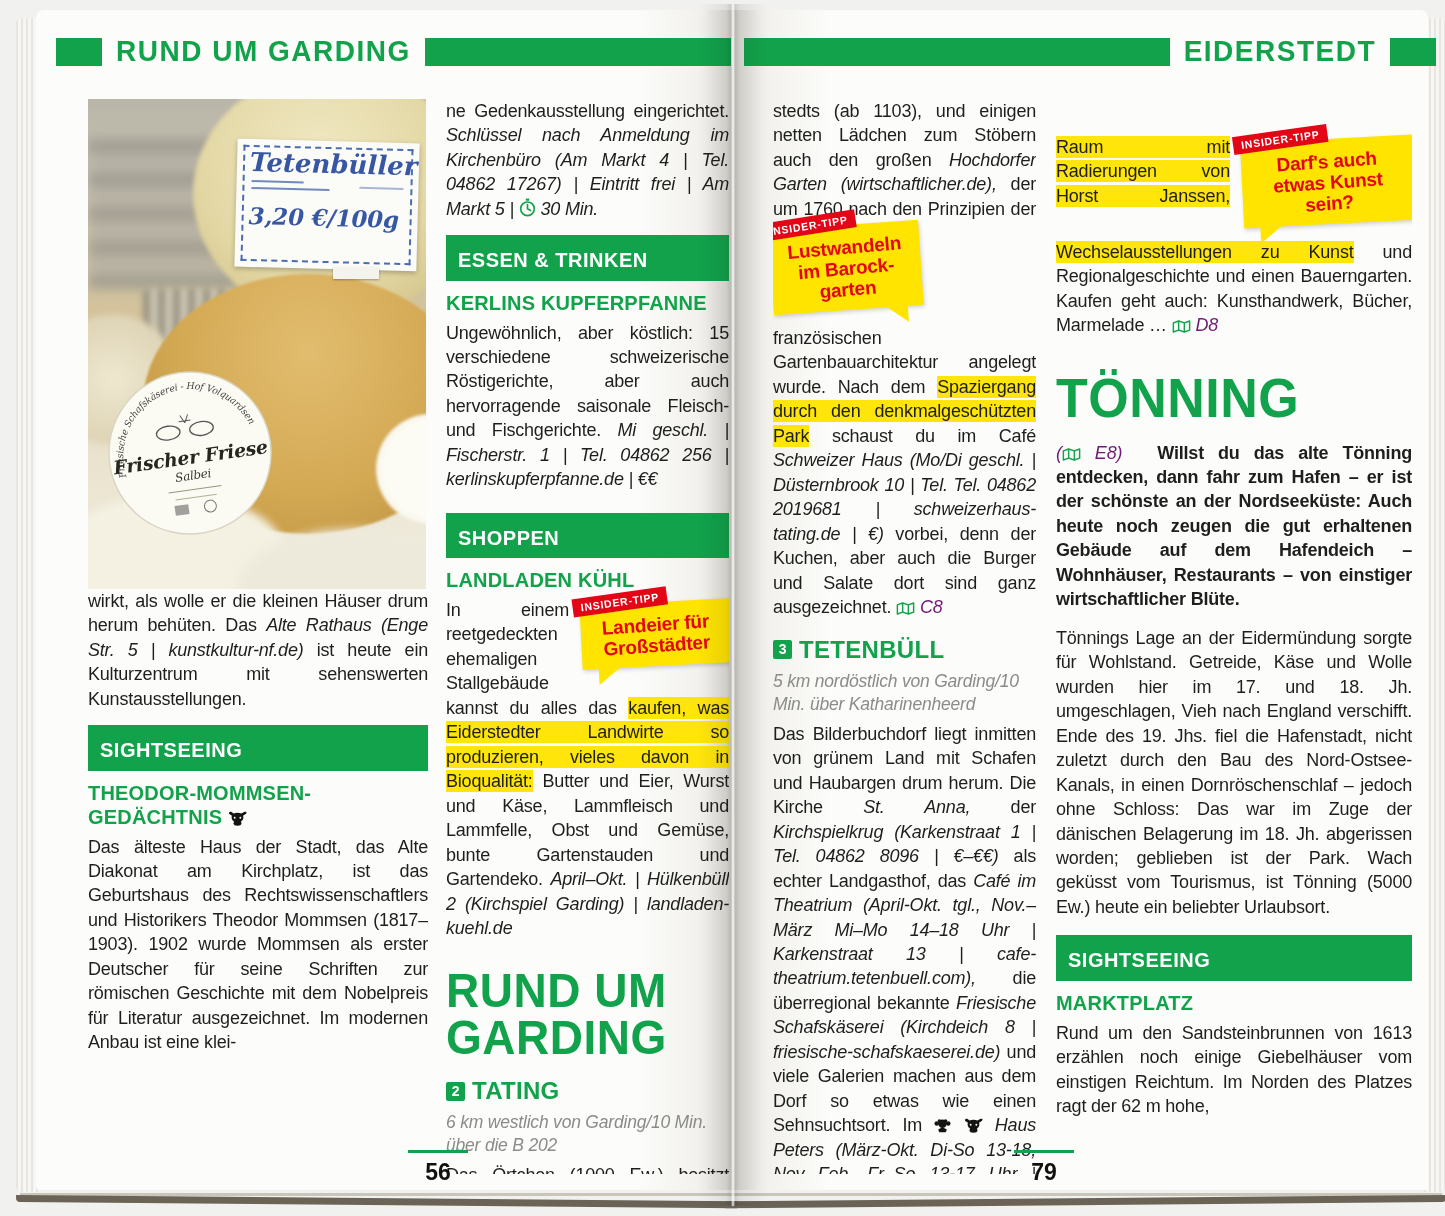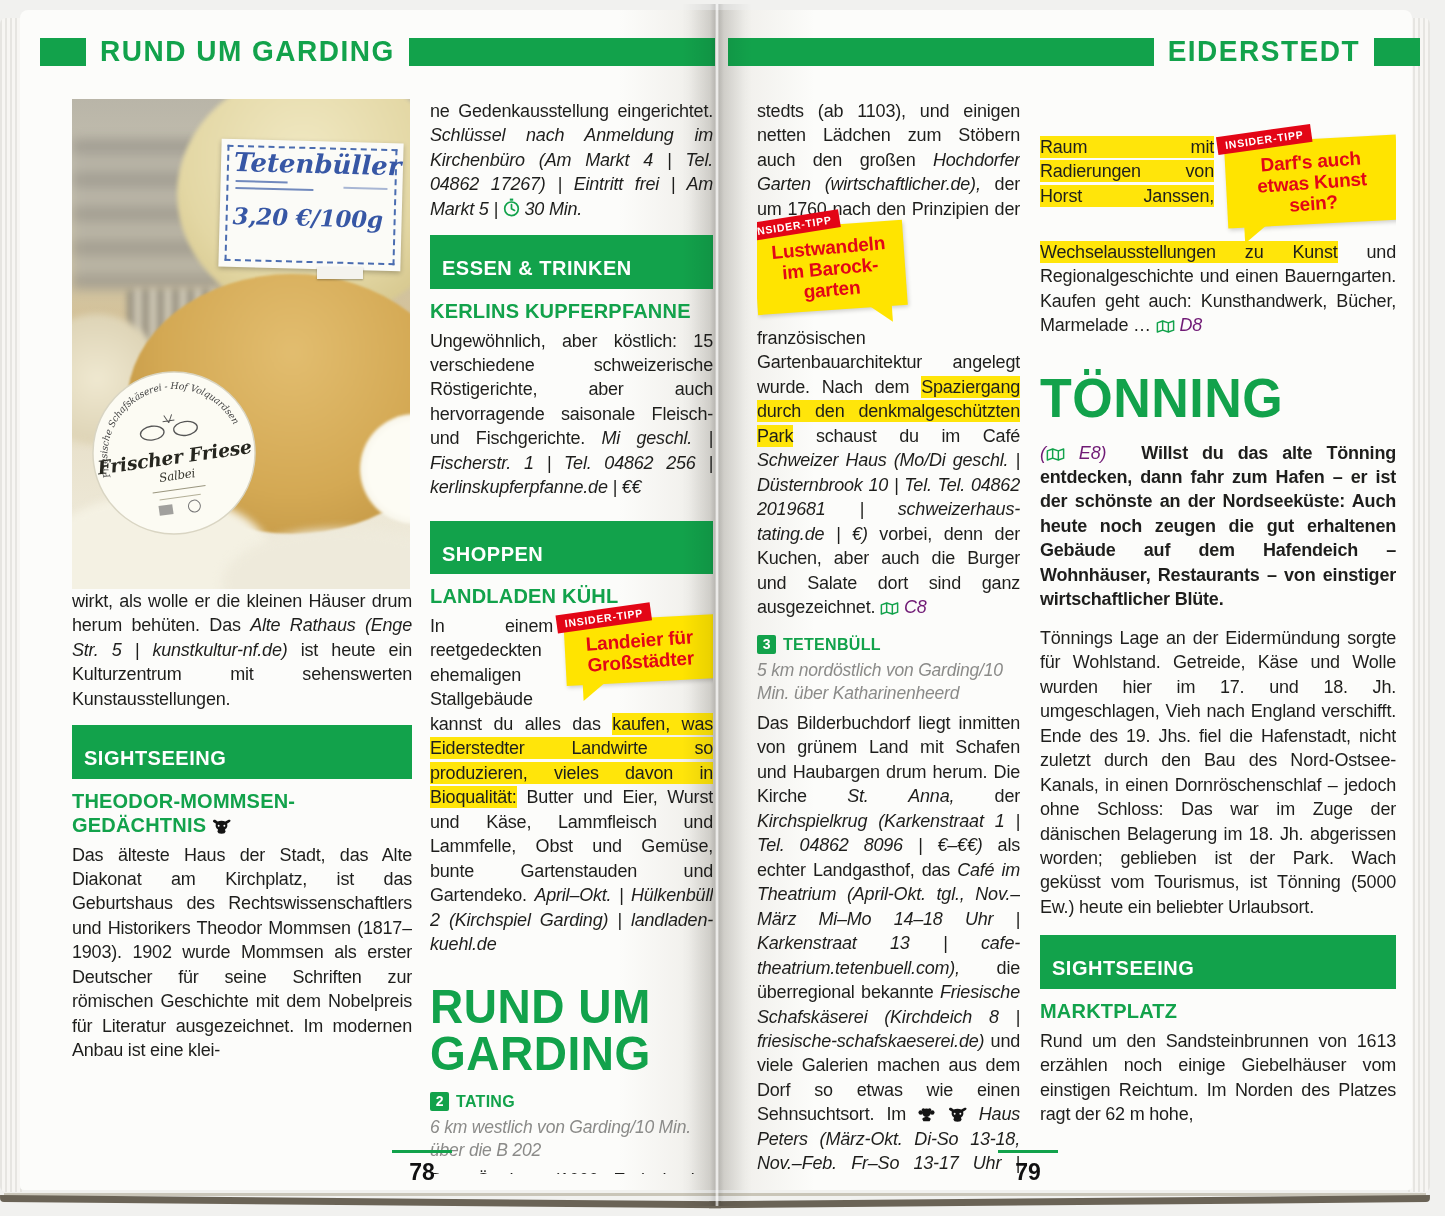--- a/index.html
+++ b/index.html
@@ -1,20 +1,20 @@
 <!DOCTYPE html>
 <html lang="de"><head>
 <meta charset="utf-8">
 <style>
   html,body{margin:0;padding:0;background:#f1f1ef;}
   *{box-sizing:border-box;}
   .stage{position:relative;width:1445px;height:1216px;overflow:hidden;
          font-family:"Liberation Sans","DejaVu Sans",sans-serif;color:#1e1e1c;}
   
-  .book{position:absolute;left:0;top:4px;width:1430px;height:1202px;}
+  .book{position:absolute;left:16px;top:4px;width:1430px;height:1202px;}
   .page-edges{position:absolute;top:14px;bottom:14px;width:22px;
       background:repeating-linear-gradient(90deg,#e6e5e1 0 2px,#f7f6f3 2px 5px);}
   .page-edges.left{left:0;border-radius:6px 0 0 6px;}
   .page-edges.right{right:0;border-radius:0 6px 6px 0;}
   .page{position:absolute;top:6px;height:1180px;background:#fcfcfa;}
   .page.left{left:20px;width:697px;border-radius:8px 0 0 4px;
       background:linear-gradient(to right,#fcfcfa 0%,#fcfcfa 86%,#f1f0ec 96%,#dedcd6 99.6%);}
   .page.right{left:717px;width:695px;border-radius:0 8px 4px 0;
       background:linear-gradient(to left,#fcfcfa 0%,#fcfcfa 86%,#f1f0ec 96%,#dedcd6 99.6%);}
   .spine-shadow{position:absolute;left:682px;top:0;width:70px;height:100%;pointer-events:none;z-index:6;
@@ -36,27 +36,27 @@
   .footer-num{font-weight:bold;font-size:23px;color:#111;}
   
   .col{position:absolute;top:95px;height:1075px;overflow:hidden;z-index:3;
        font-size:18px;line-height:1.36;letter-spacing:-.2px;}
   .para{text-align:justify;margin:0 0 14px 0;}
   .sg-i{font-style:italic;}
   .sg-b{font-weight:bold;margin-left:21px;}
   .sg-h{background:#ffe50a;padding:1px 0;box-decoration-break:clone;-webkit-box-decoration-break:clone;}
   .sg-gi{color:#701a75;font-style:italic;}
   .section-bar{background:#12a24b;color:#fff;font-weight:bold;font-size:20px;
-      letter-spacing:.5px;padding:20px 0 6px 12px;margin:4px 0 10px;}
+      letter-spacing:.5px;padding:12px 0 6px 12px;margin:4px 0 10px;}
   .entry-title{color:#12a24b;font-weight:bold;font-size:20px;line-height:1.2;
       letter-spacing:.2px;margin:0 0 6px;}
   .entry-head{display:flex;align-items:center;gap:7px;margin:4px 0 4px;}
   .num-badge{background:#12a24b;color:#fff;font-weight:bold;font-size:14px;
       width:19px;height:19px;line-height:19px;text-align:center;border-radius:2px;flex:none;}
-  .entry-name{color:#12a24b;font-weight:bold;font-size:16px;letter-spacing:.3px;}
+  .entry-name{color:#12a24b;font-weight:bold;font-size:24px;letter-spacing:.3px;}
   .distance{color:#8b8b89;font-style:italic;font-size:17.5px;line-height:1.3;margin:0 0 6px;}
   .big-heading{color:#12a24b;font-weight:bold;line-height:.98;letter-spacing:.5px;
       transform:scaleY(1.05);transform-origin:left top;margin:26px 0 18px;}
   .inl-ic{display:inline-block;vertical-align:-2px;line-height:0;}
   
   .tip{position:relative;background:#ffe400;width:150px;padding:13px 8px 9px;
        box-shadow:1px 2px 4px rgba(0,0,0,.18);z-index:2;}
   .tip-right{float:right;margin:4px -2px 16px 12px;transform:rotate(-3deg);}
   .tip-left{float:left;margin:4px 14px 16px -2px;transform:rotate(-4deg);}
   .tip-lg{width:172px;}
@@ -262,21 +262,21 @@
               </g>
             </svg></span><span class="sg-gi"> E8)</span><span class="sg-b"> Willst du das alte Tönning entdecken, dann fahr zum Hafen – er ist der schönste an der Nordseeküste: Auch heute noch zeugen die gut erhaltenen Gebäude auf dem Hafendeich – Wohnhäuser, Restaurants – von einstiger wirtschaftlicher Blüte.</span></div>
       <div class="para"><span>Tönnings Lage an der Eidermündung sorgte für Wohlstand. Getreide, Käse und Wolle wurden hier im 17. und 18. Jh. umgeschlagen, Vieh nach England verschifft. Ende des 19. Jhs. fiel die Hafenstadt, nicht zuletzt durch den Bau des Nord-Ostsee-Kanals, in einen Dornröschenschlaf – jedoch ohne Schloss: Das war im Zuge der dänischen Belagerung im 18. Jh. abgerissen worden; geblieben ist der Park. Wach geküsst vom Tourismus, ist Tönning (5000 Ew.) heute ein beliebter Urlaubsort.</span></div>
       <div class="section-bar" style="margin-top:16px;">SIGHTSEEING</div>
       <div class="entry-title">MARKTPLATZ</div>
       <div class="para"><span>Rund um den Sandsteinbrunnen von 1613 erzählen noch einige Giebelhäuser vom einstigen Reichtum. Im Norden des Platzes ragt der 62 m hohe,</span></div>
     </div>
 
     <div class="footer" style="left:392px;top:1146px;">
       <div class="footer-rule"></div>
-      <div class="footer-num">78</div>
+      <div class="footer-num">56</div>
     </div>
     <div class="footer" style="left:998px;top:1146px;">
       <div class="footer-rule"></div>
       <div class="footer-num">79</div>
     </div>
 
     <div class="spine-shadow"></div>
     <div class="book-bottom">
       <div class="lip"></div>
         <div class="half l"></div>

